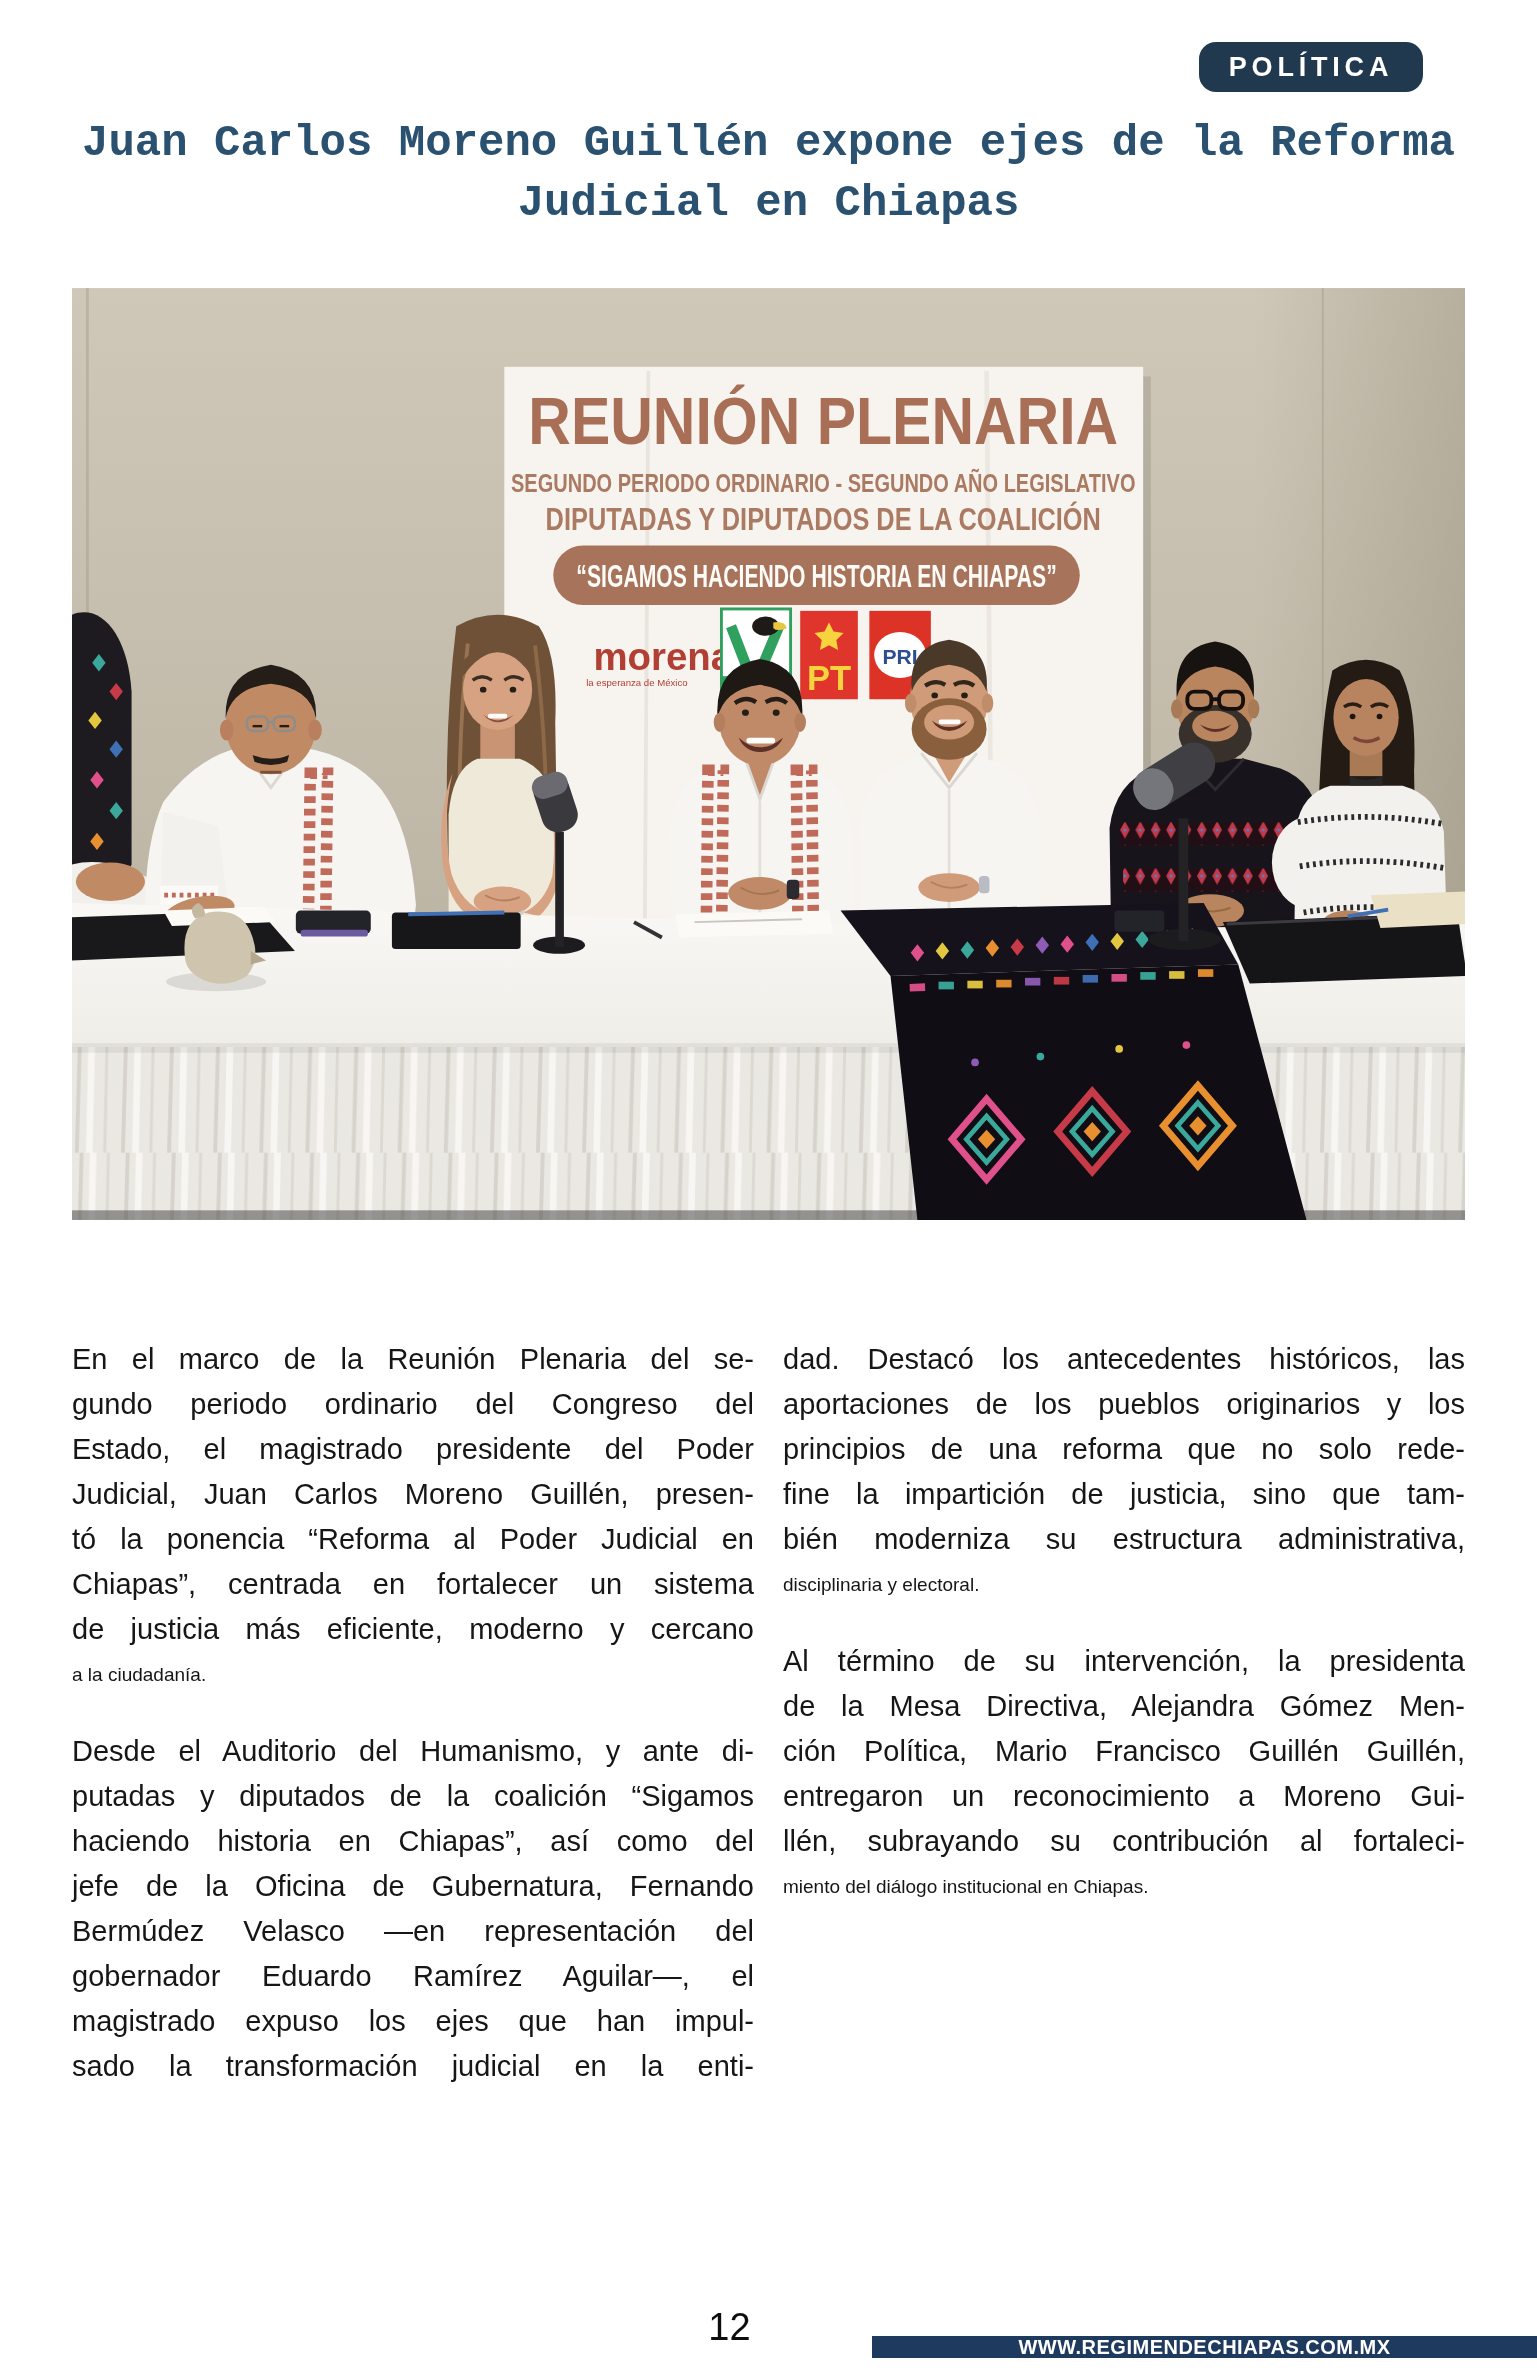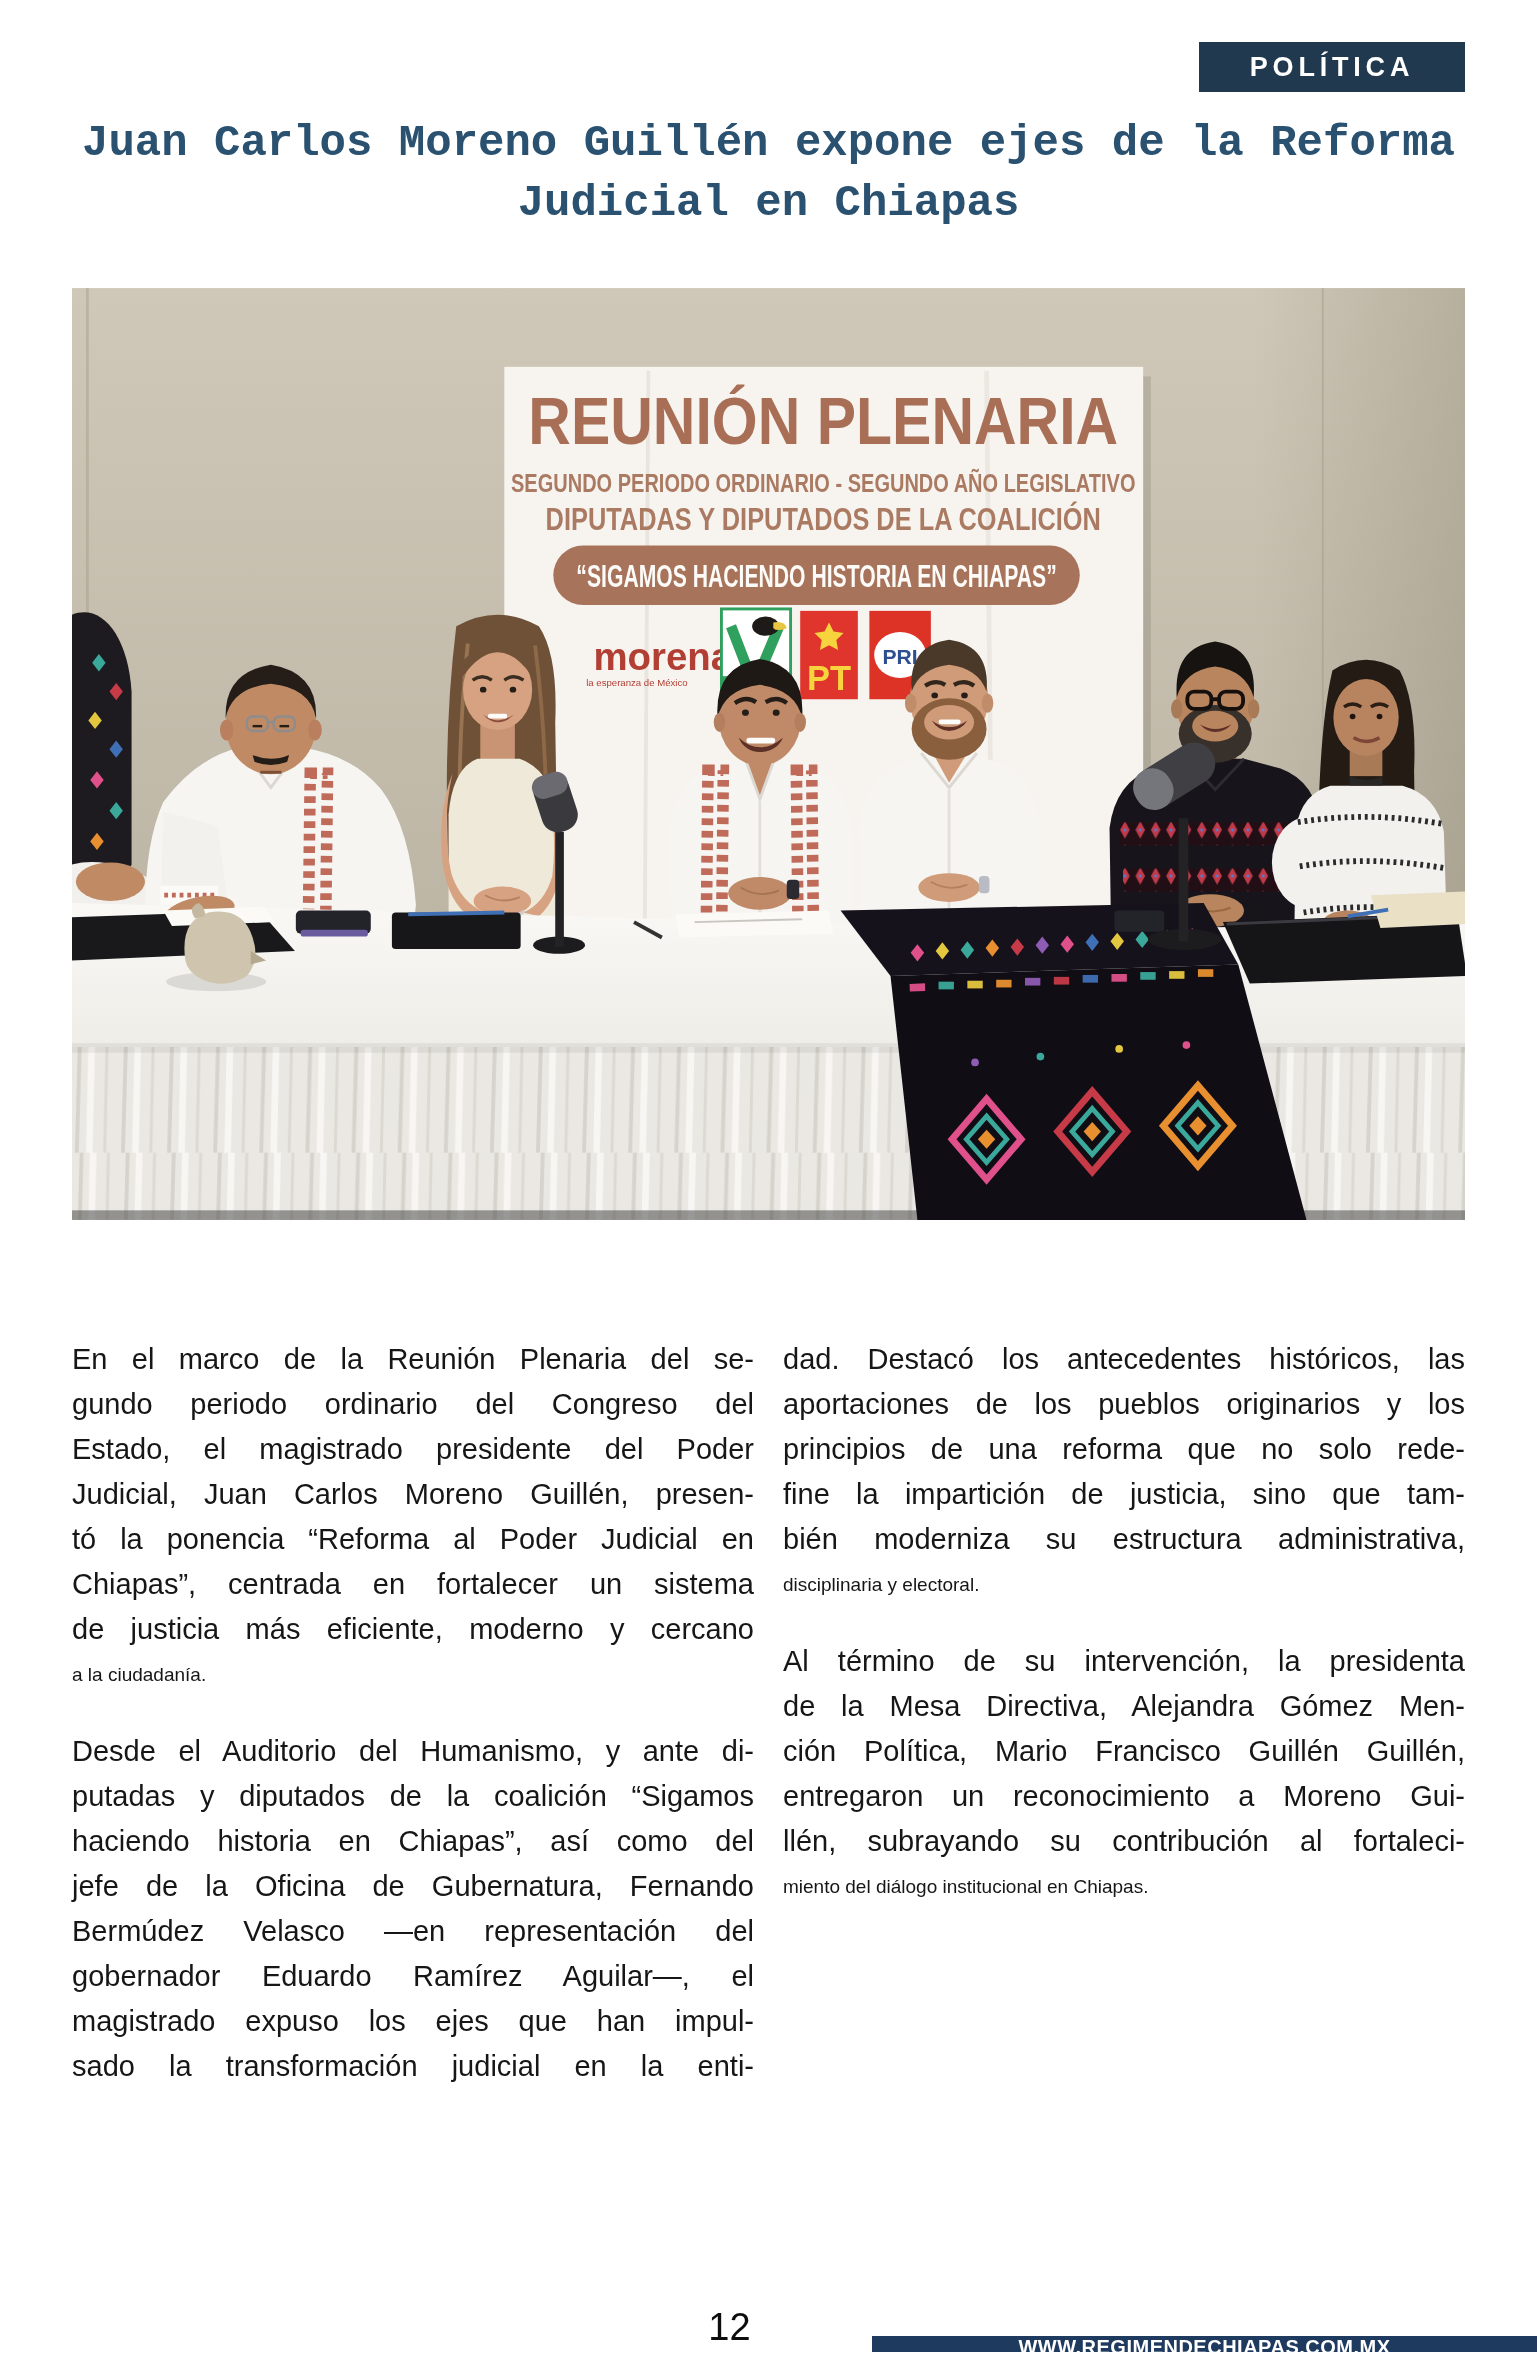--- a/index.html
+++ b/index.html
@@ -1,42 +1,42 @@
 <!DOCTYPE html>
 <html><head>
 <meta charset="utf-8">
 <style>
   html,body{margin:0;padding:0;background:#ffffff;}
   .page{position:relative;width:1537px;height:2376px;background:#ffffff;overflow:hidden;
         font-family:"Liberation Sans",sans-serif;}
   
-  .badge{position:absolute;left:1199px;top:42px;width:266px;height:50px;background:#21394e;
-         display:flex;align-items:center;justify-content:center;}
+  .badge{position:absolute;left:1199px;top:42px;width:224px;height:50px;background:#21394e;
+         display:flex;align-items:center;justify-content:center;border-radius:17px;}
   .badge span{color:#ffffff;font-weight:bold;font-size:27px;letter-spacing:4.8px;}
   
   .headline{position:absolute;left:77px;top:113px;width:1383px;text-align:center;
             font-family:Liberation Mono, monospace;font-weight:bold;color:#2a5170;}
   .headline .hl{font-size:44px;line-height:60px;}
   
   .photo{position:absolute;left:72px;top:288px;width:1393px;height:932px;}
   .photo svg{display:block;}
   
   .col{position:absolute;top:1337px;width:682px;color:#161616;}
   .col1{left:72px;} .col2{left:783px;}
   .line{font-size:29px;line-height:45px;text-align:justify;text-align-last:justify;
         font-family:"Liberation Sans",sans-serif;}
   .line-last{text-align:justify;text-align-last:left;font-size:19px;line-height:45px;
         font-family:"Liberation Sans",sans-serif;}
   .para-block{margin:0;}
   .para-gap{margin-top:32px;}
   
   .pagenum{position:absolute;left:672px;top:2306px;width:115px;text-align:center;
            font-weight:normal;font-size:38px;color:#0d0d0d;}
-  .urlbar{position:absolute;left:872px;top:2336px;width:665px;height:16px;background:#1e3a5f;
-          display:flex;justify-content:center;}
+  .urlbar{position:absolute;left:872px;top:2336px;width:665px;height:22px;background:#1e3a5f;
+          display:flex;align-items:center;justify-content:center;}
   .urlbar span{color:#ffffff;font-weight:bold;font-size:20px;letter-spacing:0.5px;}
   
   text{font-family:"Liberation Sans",sans-serif;}
   .b-title{font-weight:bold;fill:#a86f56;}
   .b-sub{font-weight:bold;fill:#ab7a62;}
   .b-pill-text{font-weight:bold;fill:#fdfbf8;}
   .logo-morena{font-weight:bold;fill:#b23f33;}
   .logo-morena-tag{fill:#b23f33;}
   .logo-verde-text{font-weight:bold;fill:#ffffff;}
   .logo-pt-text{font-weight:bold;fill:#f7d43e;}

